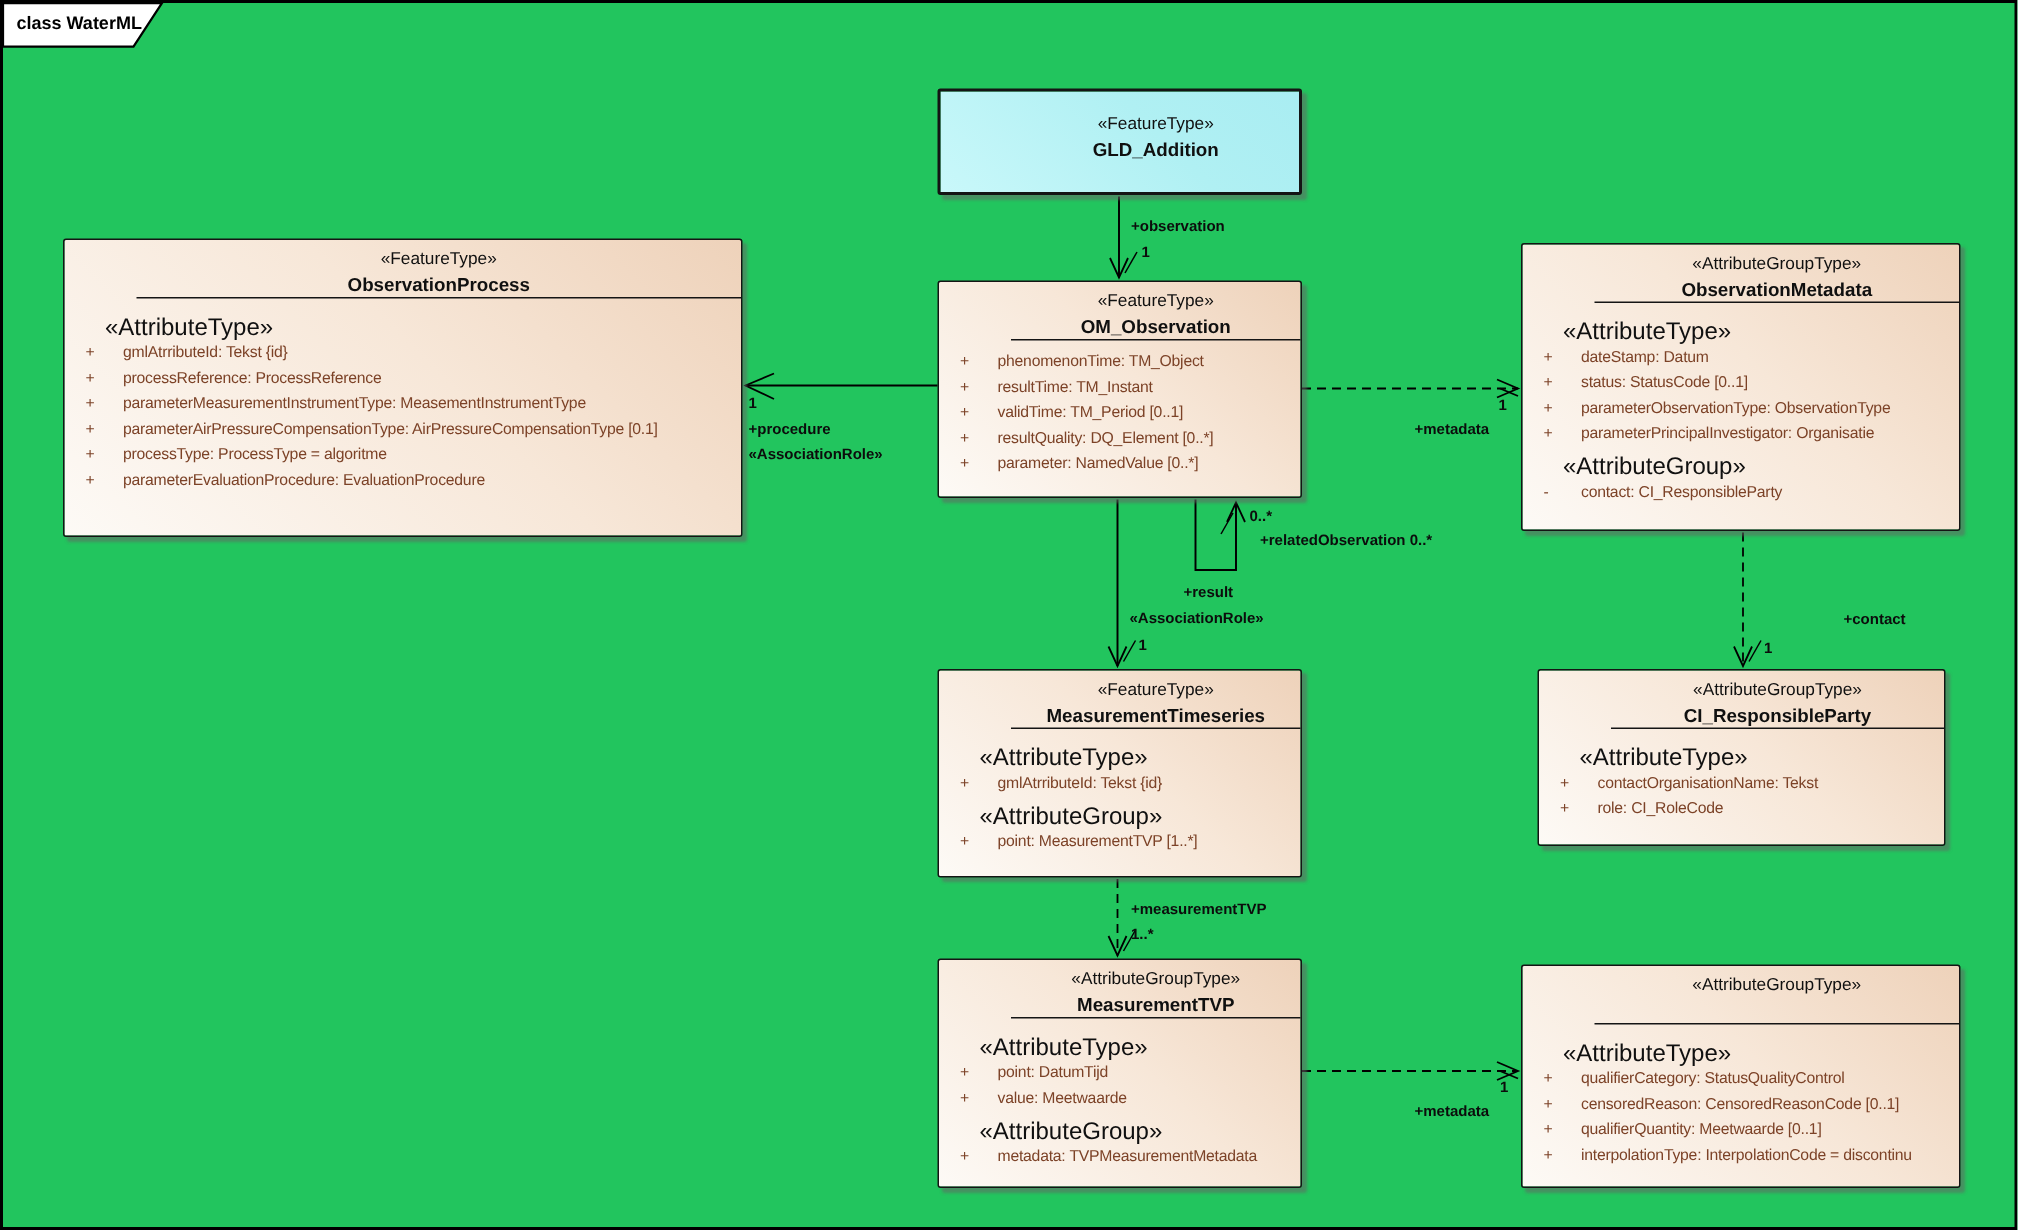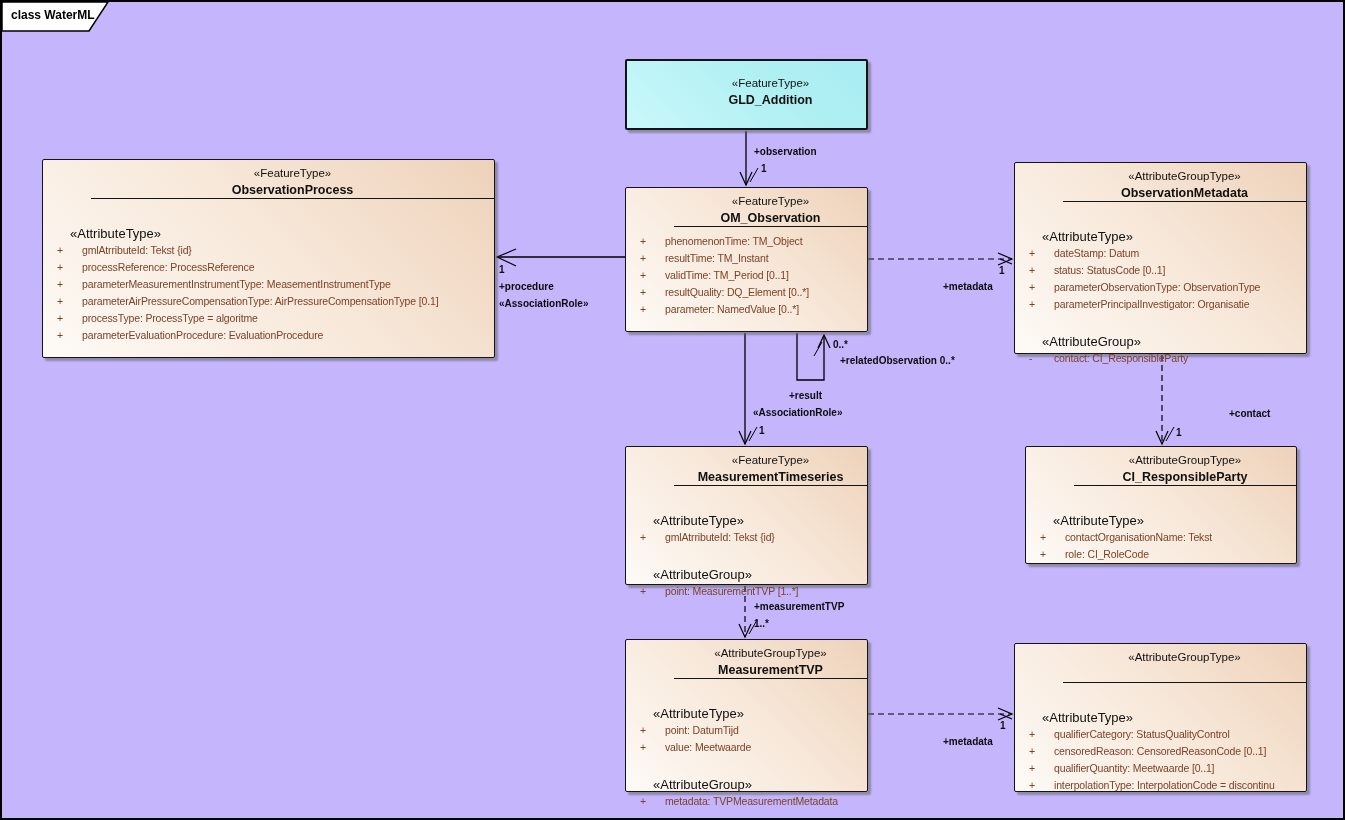--- a/index.html
+++ b/index.html
@@ -1,17 +1,17 @@
 <!DOCTYPE html>
 <html><head>
 <meta charset="utf-8">
 <style>
   html,body{margin:0;padding:0;background:#fff;}
   #canvas{
-    position:relative;width:1345px;height:820px;background:#c4b5fd;
+    position:relative;width:1345px;height:820px;background:#22c55e;
     border:2px solid #000;box-sizing:border-box;overflow:hidden;
     font-family:"Liberation Sans","DejaVu Sans",sans-serif;
   }
   
   #frame-tab{
     position:absolute;left:0;top:0;width:106px;height:29px;
   }
   #frame-tab .tab-label{
     position:absolute;left:9px;top:6px;font-size:12px;font-weight:bold;color:#000;white-space:nowrap;
   }
@@ -24,21 +24,21 @@
   }
   .class-box.cyan{
     border-width:2px;
     background:linear-gradient(45deg,#c9f8fa 0%,#b0f0f3 60%,#a9edf2 100%);
   }
   .hdr{border-bottom:1.4px solid #141414;text-align:center;padding-top:6px;height:39px;box-sizing:border-box;margin-left:48px;}
   .hdr-only{border-bottom:none;padding-top:15px;height:auto;}
   .stereo{font-size:11.5px;color:#101010;line-height:15px;}
   .cname{font-size:12.5px;font-weight:bold;color:#101010;line-height:18px;}
   .bdy{padding-top:6px;}
-  .sec-label{font-size:13px;color:#101010;padding-left:27px;height:17px;line-height:17px;margin-top:20px;white-space:nowrap;}
+  .sec-label{font-size:16px;color:#101010;padding-left:27px;height:17px;line-height:17px;margin-top:5px;white-space:nowrap;}
   .attr-row{position:relative;height:17px;line-height:17px;font-size:10.5px;letter-spacing:-0.15px;color:#7c4227;padding-left:39px;white-space:nowrap;}
   .attr-row .vis{position:absolute;left:14px;}
   
   .conn-label{position:absolute;font-size:10px;color:#0c0c0c;white-space:nowrap;line-height:14px;font-weight:bold;}
   svg{position:absolute;left:0;top:0;pointer-events:none;}
 </style>
 </head>
 <body>
 
 <div id="canvas">

